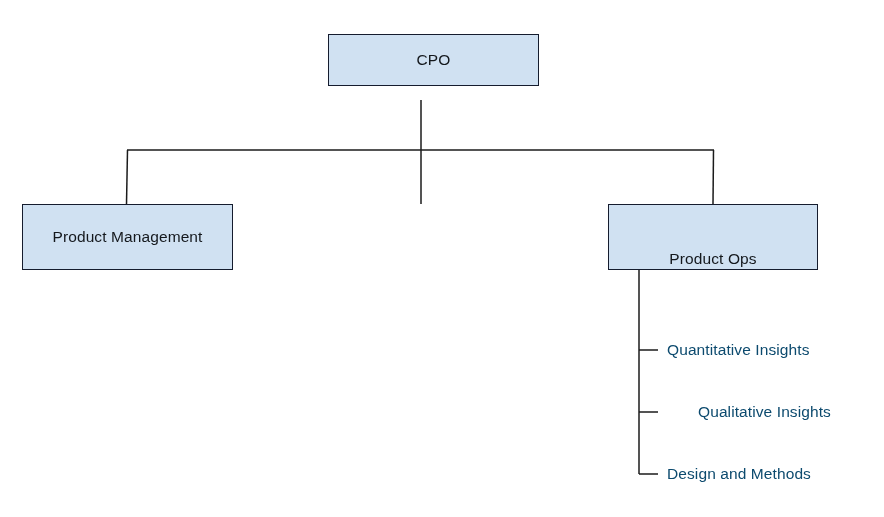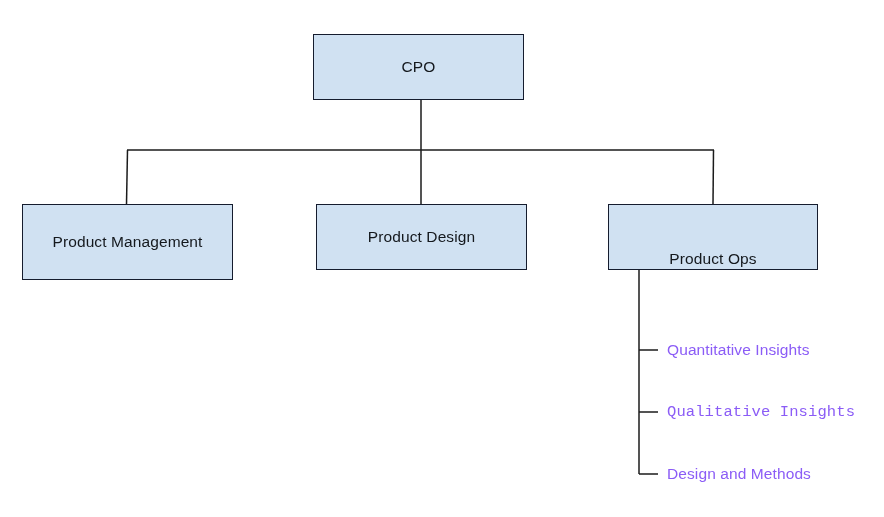--- a/index.html
+++ b/index.html
@@ -47,21 +47,21 @@
   }
   .leaf {
     position: absolute;
     display: flex;
     align-items: center;
     white-space: nowrap;
   }
   .leaf-label {
     font-size: 15.5px;
     font-weight: 400;
-    color: #8b5cf6;
+    color: #0c4a6e;
     letter-spacing: 0.1px;
     line-height: 1.2;
   }
 </style>
 </head>
 <body>
 
 <div id="canvas">
 
   <svg id="edges" viewBox="0 0 884 517" width="884" height="517" xmlns="http://www.w3.org/2000/svg">
@@ -76,41 +76,38 @@
       <line x1="713.5" y1="150" x2="713" y2="204"></line>
 
       <line x1="639" y1="270" x2="639" y2="474"></line>
 
       <line x1="639" y1="350" x2="658" y2="350"></line>
       <line x1="639" y1="412" x2="658" y2="412"></line>
       <line x1="639" y1="474" x2="658" y2="474"></line>
     </g>
   </svg>
 
-  <div class="node" style="left:313px; top:34px; width:211px; height:66px;">
+  <div class="node" style="left:328px; top:34px; width:211px; height:52px;">
     <span class="node-label">CPO</span>
   </div>
 
-  <div class="node" style="left:22px; top:204px; width:211px; height:76px;">
+  <div class="node" style="left:22px; top:204px; width:211px; height:66px;">
     <span class="node-label">Product Management</span>
   </div>
 
-  <div class="node" style="left:316px; top:204px; width:211px; height:66px;">
-    <span class="node-label">Product Design</span>
-  </div>
 
   <div class="node" style="left:608px; top:204px; width:210px; height:66px;align-items:flex-end;">
     <span class="node-label">Product Ops</span>
   </div>
 
   <div class="leaf" style="left:667px; top:338px; height:24px;">
     <span class="leaf-label">Quantitative Insights</span>
   </div>
 
-  <div class="leaf" style="left:667px; top:400px; height:24px;font-family:Liberation Mono, monospace;">
+  <div class="leaf" style="left:698px; top:400px; height:24px;">
     <span class="leaf-label">Qualitative Insights</span>
   </div>
 
   <div class="leaf" style="left:667px; top:462px; height:24px;">
     <span class="leaf-label">Design and Methods</span>
   </div>
 
 </div>
 
 </body></html>

